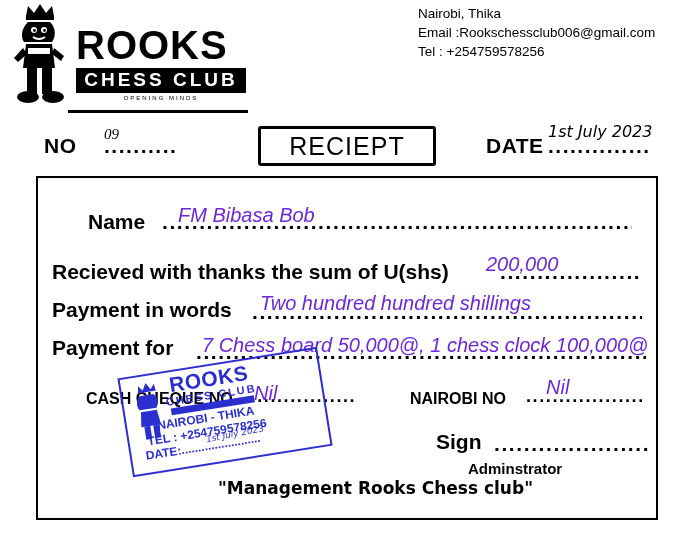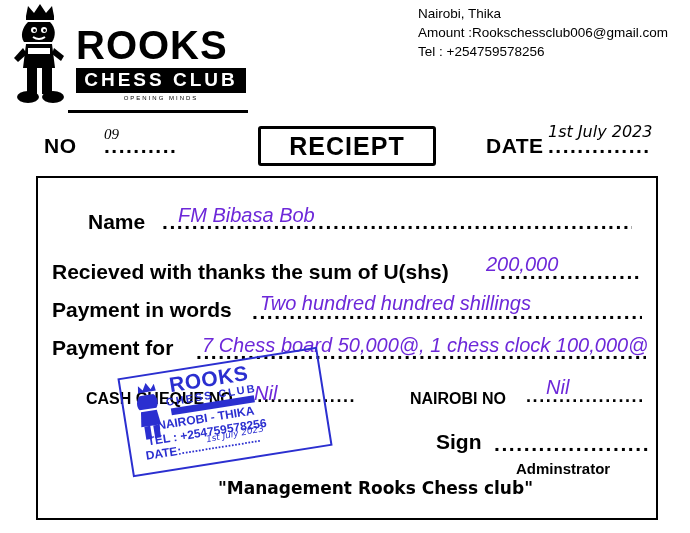--- a/index.html
+++ b/index.html
@@ -128,21 +128,21 @@
     left: 258px;
     top: 6px;
     width: 172px;
     height: 34px;
     border: 3px solid #000;
     border-radius: 3px;
     text-align: center;
   }
   .reciept-box span {
     display: block;
-    font-weight: bold;
+    font-weight: normal;
     font-size: 25px;
     letter-spacing: 1px;
     line-height: 34px;
     border-radius: 7px;
   }
 
   .date-label {
     position: absolute;
     left: 486px;
     top: 14px;
@@ -211,21 +211,20 @@
     white-space: nowrap;
     color: #6d28d9;
   }
 
   .sign-admin {
     position: absolute;
     left: 430px;
     top: 282px;
     font-weight: bold;
     font-size: 15px;
-    margin-left: 48px;
   }
 
   .mgmt {
     position: absolute;
     left: 180px;
     top: 300px;
     font-family: "DejaVu Sans", sans-serif;
     font-weight: bold;
     font-size: 17px;
   }
@@ -331,21 +330,21 @@
     <div class="logo-text-wrap">
       <div class="logo-rooks">ROOKS</div>
       <div class="logo-bar">CHESS CLUB</div>
       <div class="logo-sub">OPENING MINDS</div>
     </div>
     <div class="logo-underline"></div>
   </div>
 
   <div class="contact">
     <div>Nairobi, Thika</div>
-    <div>Amount :Rookschessclub006@gmail.com</div>
+    <div>Email :Rookschessclub006@gmail.com</div>
     <div>Tel : +254759578256</div>
   </div>
 </div>
 
 <div class="meta">
   <div class="no-label">NO</div>
   <div class="no-dots">..........</div>
   <div class="no-value">09</div>
 
   <div class="reciept-box">

